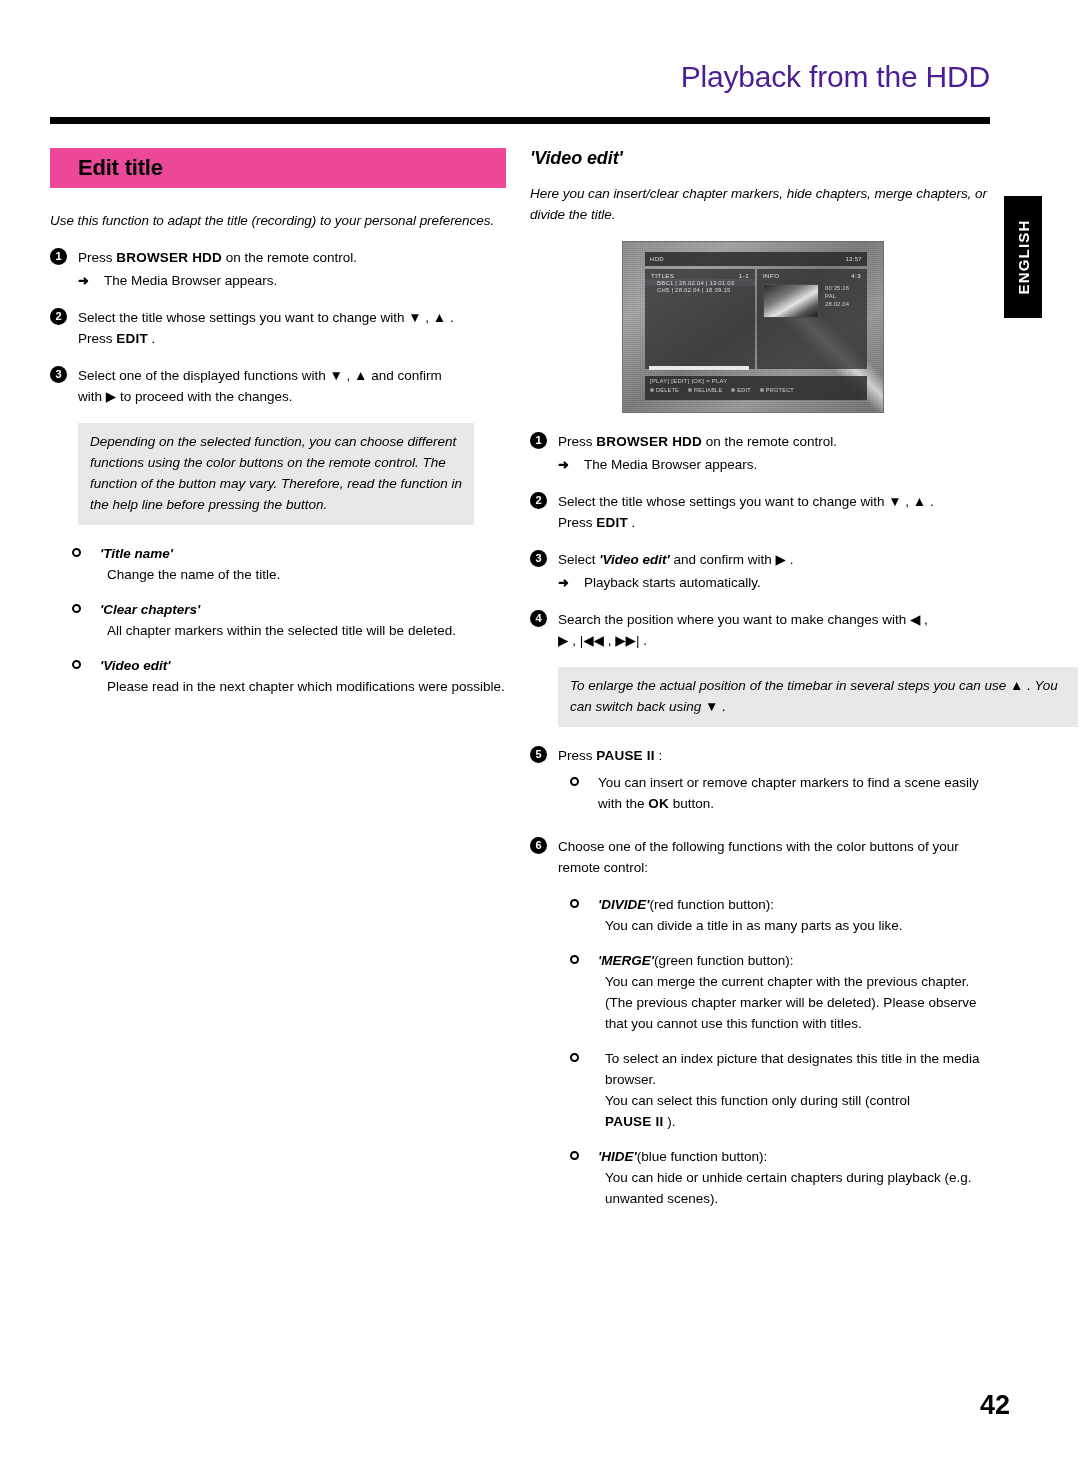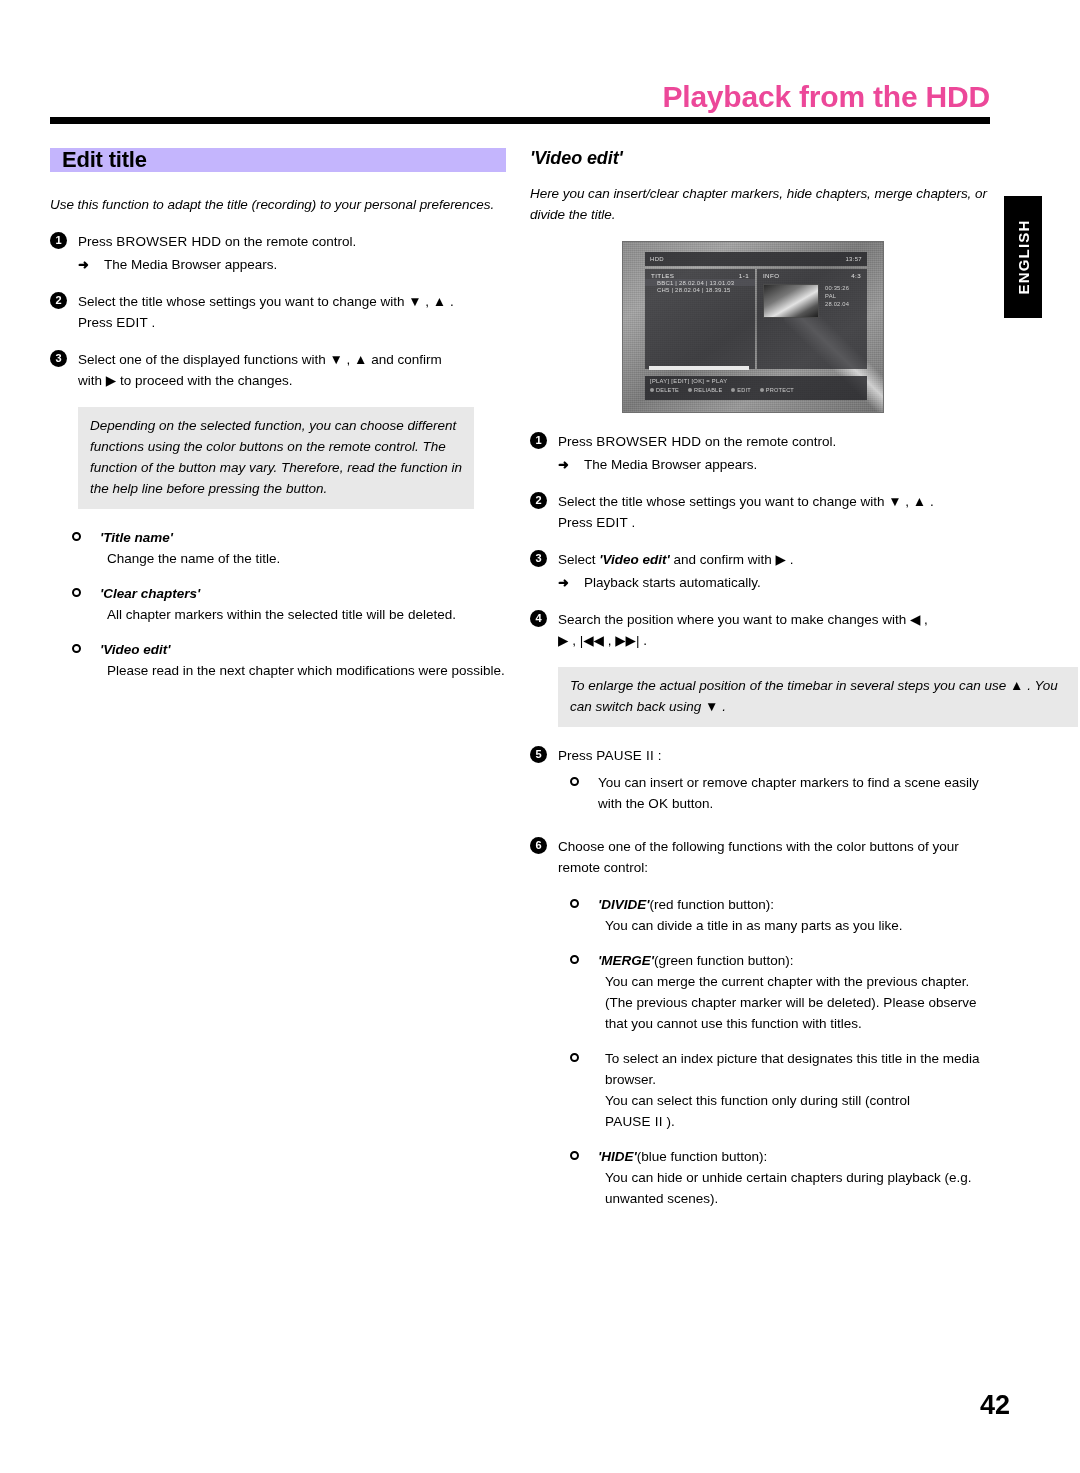--- a/index.html
+++ b/index.html
@@ -15,27 +15,27 @@
     width: 1080px;
     height: 1473px;
     background: #ffffff;
     overflow: hidden;
   }
 
   
   .header-title {
     position: absolute;
     left: 50px;
-    top: 80px;
+    top: 60px;
     width: 940px;
     text-align: right;
     font-size: 30px;
-    font-weight: bold;
+    font-weight: normal;
     letter-spacing: -0.2px;
-    color: #ec4899;
+    color: #4c1d95;
   }
   .header-rule {
     position: absolute;
     left: 50px;
     top: 117px;
     width: 940px;
     height: 7px;
     background: #000;
   }
 
@@ -70,26 +70,26 @@
   }
   .col-right {
     position: absolute;
     left: 530px;
     top: 148px;
     width: 460px;
   }
 
   
   .section-bar {
-    background: #c4b5fd;
-    height: 24px;
+    background: #ec4899;
+    height: 40px;
     width: 456px;
     display: flex;
     align-items: center;
-    padding-left: 12px;
+    padding-left: 28px;
     margin-bottom: 22px;
   }
   .section-bar h2 {
     font-size: 22px;
     font-weight: bold;
     letter-spacing: -0.2px;
   }
 
   
   .sub-head {
@@ -137,21 +137,21 @@
     margin-top: 2px;
   }
   .arrow-glyph {
     position: absolute;
     left: 0;
     top: 0;
     font-size: 13px;
     font-weight: bold;
   }
   .kbd {
-    font-weight: normal;
+    font-weight: bold;
     letter-spacing: 0.2px;
     text-align: right;
   }
   .ital { font-style: italic; font-weight: bold; }
 
   
   .note {
     background: #e8e8e8;
     font-style: italic;
     font-size: 13.5px;

